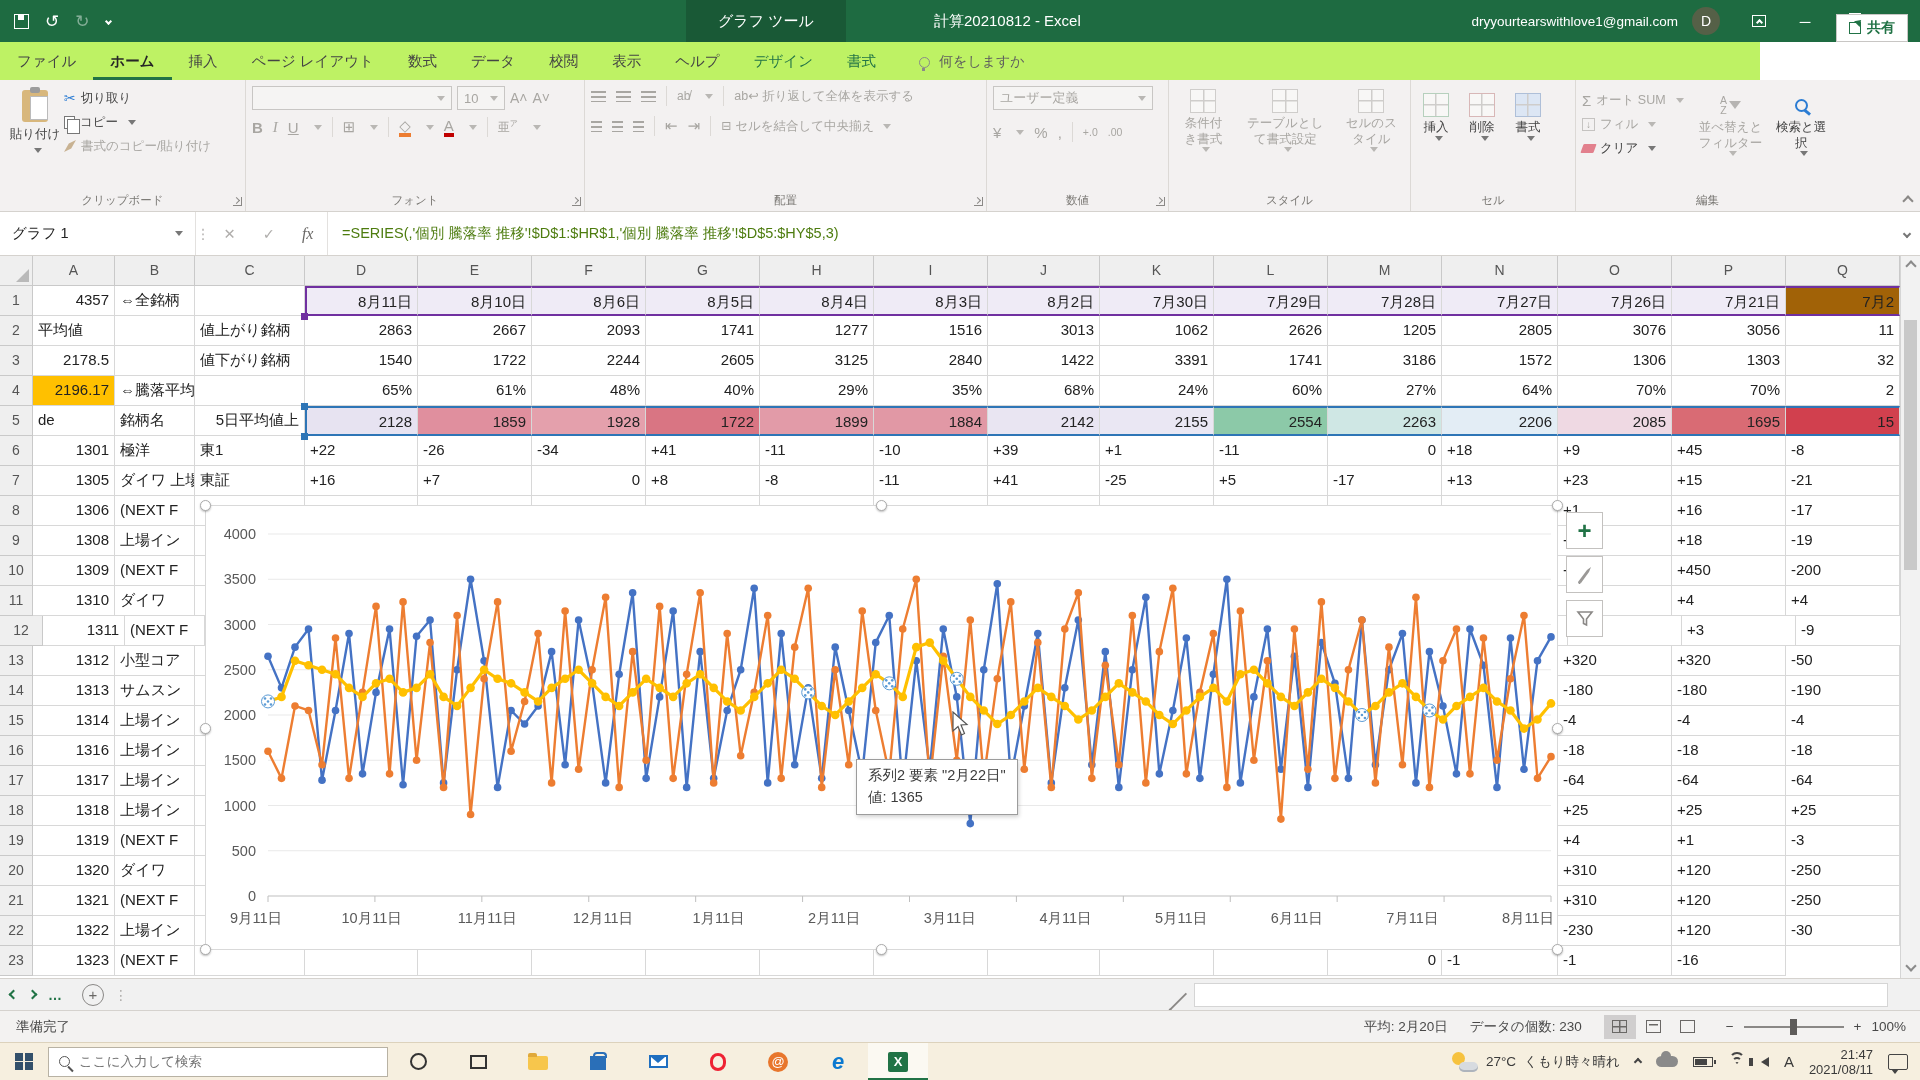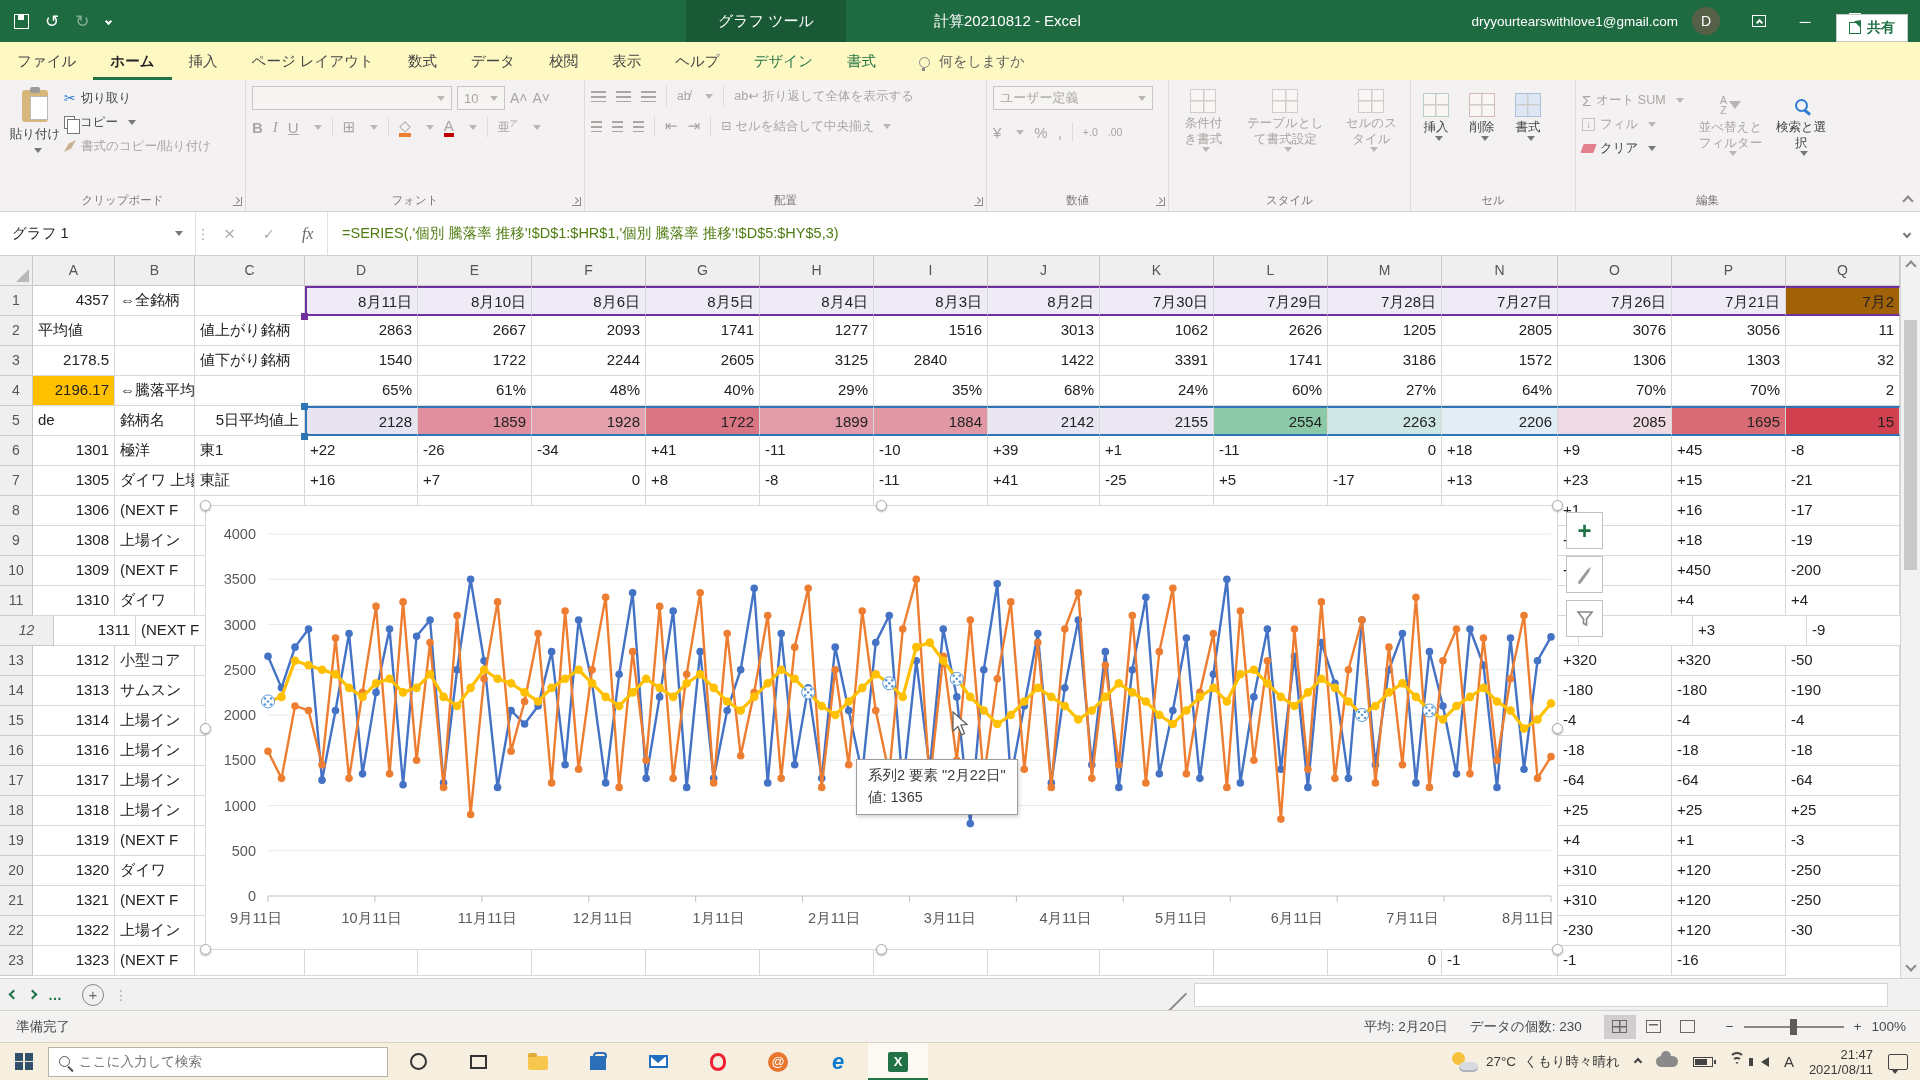--- a/index.html
+++ b/index.html
@@ -20,21 +20,21 @@
   .doc-title{position:absolute;left:934px;top:0;height:42px;line-height:42px;font-size:15px}
   .tb-right{position:absolute;right:0;top:0;height:42px;display:flex;align-items:center}
   .account{font-size:13.5px;margin-right:14px}
   .avatar{width:28px;height:28px;border-radius:50%;background:#556047;color:#fff;display:flex;align-items:center;justify-content:center;font-size:14px;margin-right:16px}
   .winbtn{width:46px;height:42px;display:flex;align-items:center;justify-content:center;font-size:15px}
   .ic-ribopt{width:14px;height:12px;border:1.5px solid #fff;display:flex;align-items:center;justify-content:center}
   .ic-ribopt .chev{width:5px;height:5px;border-color:#fff;margin-top:2px}
   .ic-restore{width:11px;height:11px;border:1.5px solid #fff;position:relative;margin-top:2px}
   .ic-restore:before{content:"";position:absolute;left:2px;top:-5px;width:11px;height:11px;border:1.5px solid #fff;border-bottom:none;border-left:none}
   
-  .tabrow{position:absolute;left:0;top:42px;width:1920px;height:38px;background:#fef9c3;display:flex;align-items:flex-end}
+  .tabrow{position:absolute;left:0;top:42px;width:1760px;height:38px;background:#bef264;display:flex;align-items:flex-end}
   .rtab{padding:8px 17px 9px;font-size:14.5px;color:#444;white-space:nowrap}
   .rtab.active{font-weight:bold;color:#262626;border-bottom:3px solid #217346;padding-bottom:6px}
   .rtab.ctx{color:#217346}
   .ribbon-search{display:flex;align-items:center;gap:9px;color:#5e5e5e;margin:0 0 9px 26px;font-size:14px}
   .ic-bulb{width:11px;height:11px;border:1.8px solid #8a8a8a;border-radius:50%;position:relative}
   .ic-bulb:after{content:"";position:absolute;left:2px;bottom:-4px;width:3px;height:3px;background:#8a8a8a}
   .share-btn{position:absolute;right:12px;top:14px;background:#fff;border:1px solid #c8c6c4;padding:4px 12px;font-size:14px;font-weight:bold;color:#217346;display:flex;align-items:center;gap:6px}
   .ic-share{width:12px;height:12px;border:1.5px solid #217346;position:relative}
   .ic-share:after{content:"";position:absolute;right:-3px;top:-4px;width:0;height:0;border-left:4px solid transparent;border-right:4px solid transparent;border-bottom:6px solid #217346;transform:rotate(45deg)}
   
@@ -480,21 +480,21 @@
     <div class="g-row">
       <div class="g-cell g-rowhead" style="width: 33px;">3</div>
       <div class="g-cell" style="width: 82px; text-align: right;">2178.5</div>
       <div class="g-cell" style="width: 80px; text-align: left;"></div>
       <div class="g-cell" style="width: 110px; text-align: left;">値下がり銘柄</div>
       <div class="g-cell" style="width: 113px; text-align: right;">1540</div>
       <div class="g-cell" style="width: 114px; text-align: right;">1722</div>
       <div class="g-cell" style="width: 114px; text-align: right;">2244</div>
       <div class="g-cell" style="width: 114px; text-align: right;">2605</div>
       <div class="g-cell" style="width: 114px; text-align: right;">3125</div>
-      <div class="g-cell" style="width: 114px; text-align: center;">2840</div>
+      <div class="g-cell" style="width: 114px; text-align: right;">2840</div>
       <div class="g-cell" style="width: 112px; text-align: right;">1422</div>
       <div class="g-cell" style="width: 114px; text-align: right;">3391</div>
       <div class="g-cell" style="width: 114px; text-align: right;">1741</div>
       <div class="g-cell" style="width: 114px; text-align: right;">3186</div>
       <div class="g-cell" style="width: 116px; text-align: right;">1572</div>
       <div class="g-cell" style="width: 114px; text-align: right;">1306</div>
       <div class="g-cell" style="width: 114px; text-align: right;">1303</div>
       <div class="g-cell" style="width: 114px; text-align: right;">32</div>
     </div>
     <div class="g-row">
@@ -651,21 +651,21 @@
       <div class="g-cell" style="width: 112px; text-align: left;"></div>
       <div class="g-cell" style="width: 114px; text-align: left;"></div>
       <div class="g-cell" style="width: 114px; text-align: left;"></div>
       <div class="g-cell" style="width: 114px; text-align: left;"></div>
       <div class="g-cell" style="width: 116px; text-align: left;"></div>
       <div class="g-cell" style="width: 114px; text-align: left;"></div>
       <div class="g-cell" style="width: 114px; text-align: left;">+4</div>
       <div class="g-cell" style="width: 114px; text-align: left;">+4</div>
     </div>
     <div class="g-row">
-      <div class="g-cell g-rowhead" style="width: 54px; font-style: italic;">12</div>
+      <div class="g-cell g-rowhead" style="width: 43px;">12</div>
       <div class="g-cell" style="width: 82px; text-align: right;">1311</div>
       <div class="g-cell" style="width: 80px; text-align: left;">(NEXT F</div>
       <div class="g-cell" style="width: 110px; text-align: left;"></div>
       <div class="g-cell" style="width: 113px; text-align: left;"></div>
       <div class="g-cell" style="width: 114px; text-align: left;"></div>
       <div class="g-cell" style="width: 114px; text-align: left;"></div>
       <div class="g-cell" style="width: 114px; text-align: left;"></div>
       <div class="g-cell" style="width: 114px; text-align: left;"></div>
       <div class="g-cell" style="width: 114px; text-align: left;"></div>
       <div class="g-cell" style="width: 112px; text-align: left;"></div>

